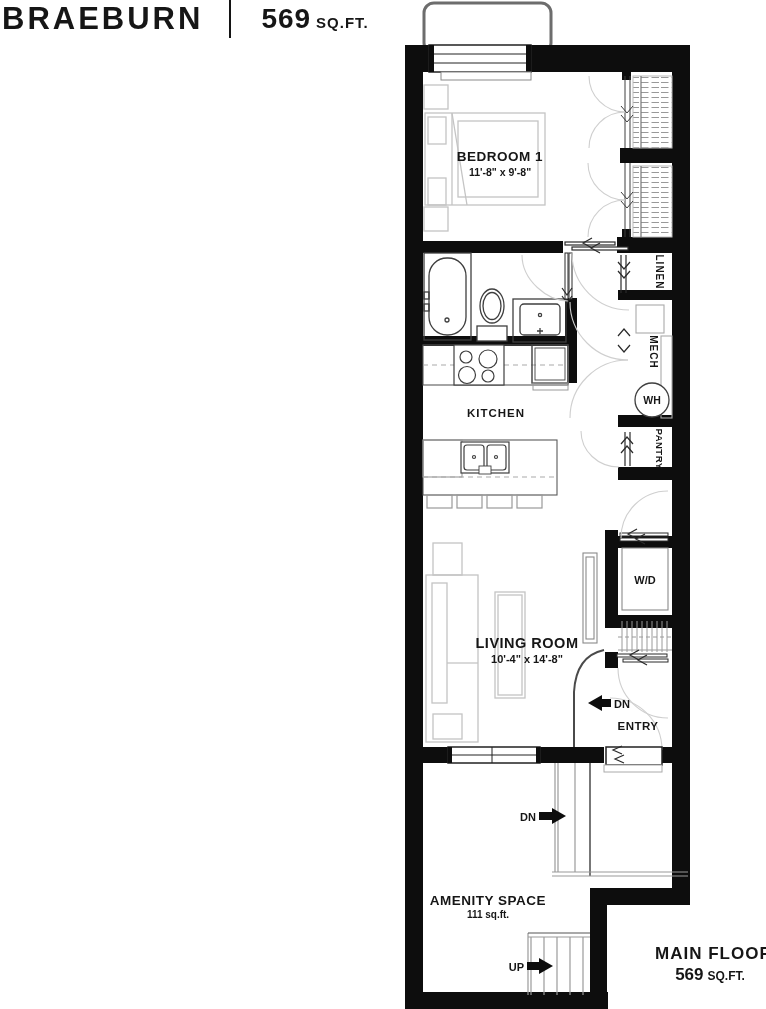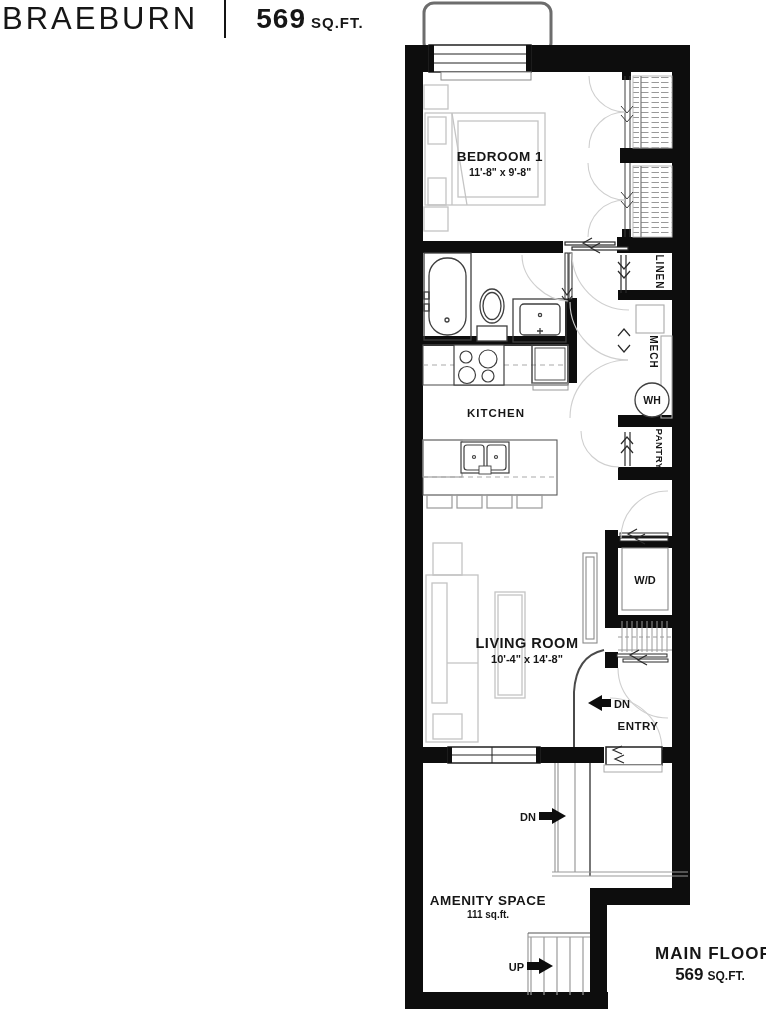--- a/index.html
+++ b/index.html
@@ -1,21 +1,21 @@
 <!DOCTYPE html>
 <html><head>
 <meta charset="utf-8">
 <style>
   html,body{margin:0;padding:0;background:#fff;}
   body{width:766px;height:1009px;position:relative;overflow:hidden;
        font-family:"Liberation Sans",sans-serif;color:#161616;}
   .stage{position:absolute;inset:0;}
   
   .hdr{position:absolute;left:2px;top:0;display:flex;align-items:flex-start;}
-  .hdr .title{font-size:31px;font-weight:normal;letter-spacing:3px;line-height:38px;}
+  .hdr .title{font-size:31px;font-weight:bold;letter-spacing:3px;line-height:38px;}
   .hdr .div{width:2px;height:38px;background:#141414;margin:0 30px 0 26px;}
   .hdr .area{display:flex;align-items:baseline;line-height:38px;}
   .hdr .area .val{font-size:28px;font-weight:bold;letter-spacing:1px;}
   .hdr .area .unit{font-size:15px;font-weight:bold;margin-left:5px;letter-spacing:1px;}
   
   .ftr{position:absolute;left:655px;top:944px;width:110px;text-align:center;}
   .ftr .floor{font-size:17px;font-weight:bold;letter-spacing:1px;white-space:nowrap;}
   .ftr .area{display:inline-flex;align-items:baseline;margin-top:1px;}
   .ftr .area .val{font-size:17px;font-weight:bold;}
   .ftr .area .unit{font-size:12px;font-weight:bold;margin-left:4px;}

